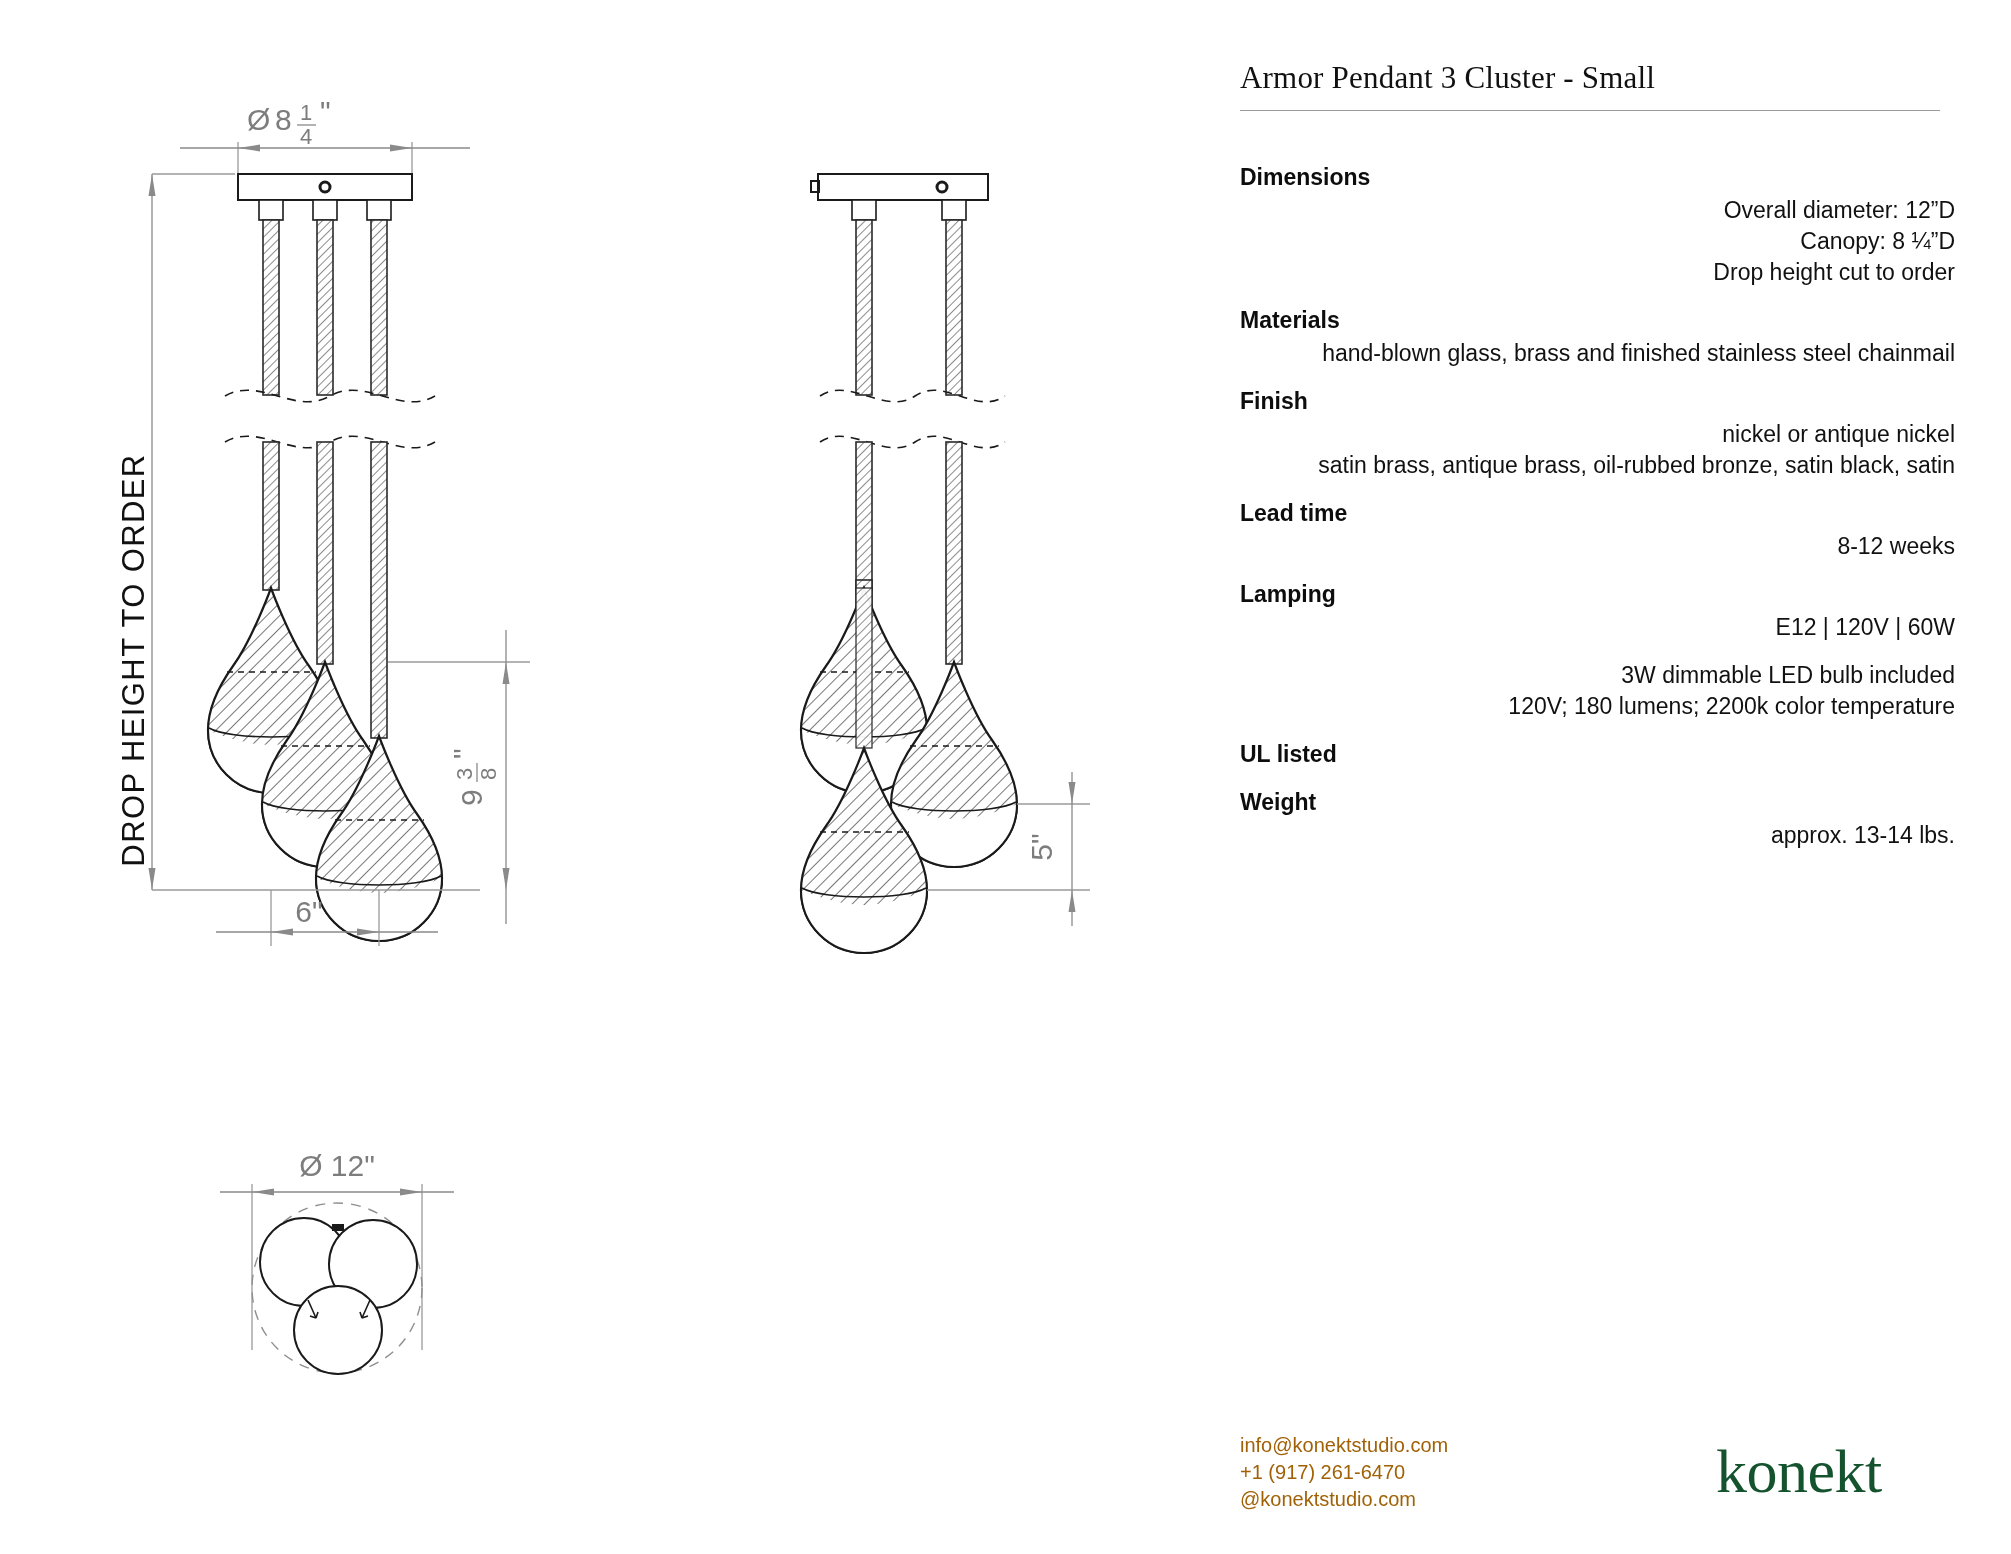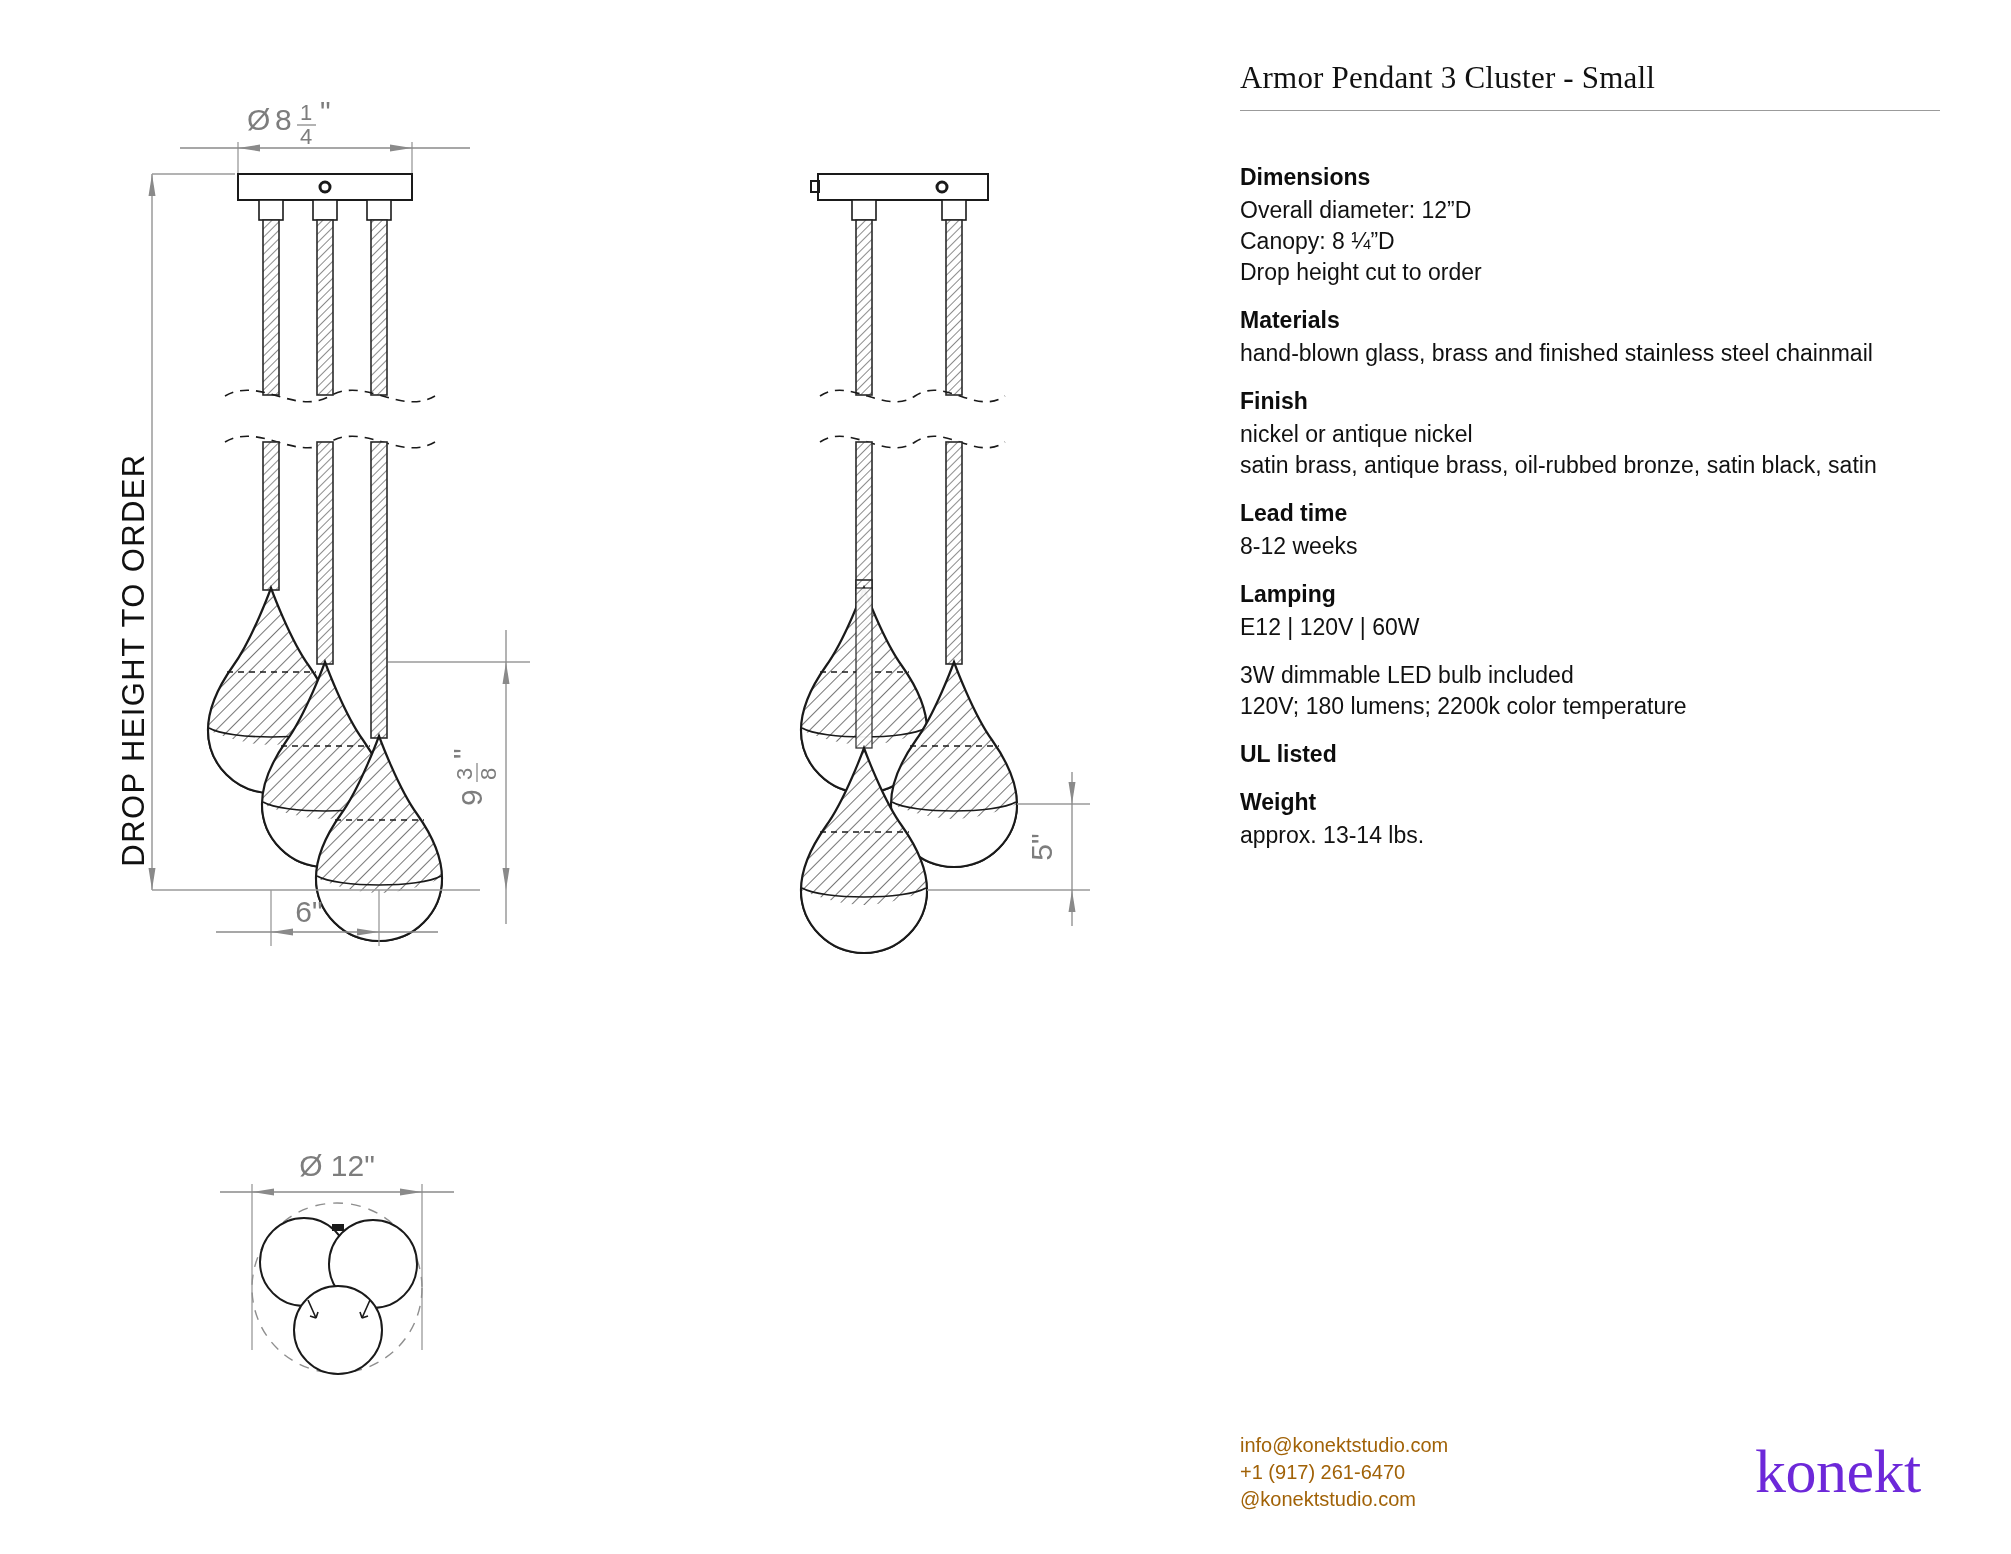--- a/index.html
+++ b/index.html
@@ -56,32 +56,32 @@
   }
   .spec-body{
     position:absolute;left:0;top:162px;width:715px;
     font-size:23px;line-height:31px;color:#111;
   }
   .sec{margin-bottom:17px;}
   .sec:last-child{margin-bottom:12px;}
   .sec h4{
     margin:0 0 2px 0;font-size:23px;font-weight:700;line-height:31px;color:#0d0d0d;
   }
-  .sec p{margin:0;font-size:23px;line-height:31px;color:#111;font-weight:400;}
+  .sec p{margin:0;font-size:23px;line-height:31px;color:#111;font-weight:400;text-align:right;}
   .sec p.gap{margin-top:17px;}
 
   .footer{
     position:absolute;left:1240px;top:1432px;width:740px;
     font-size:20px;line-height:27px;color:#a16207;
   }
   .footer div{white-space:nowrap;}
   .logo{
-    position:absolute;left:1755px;top:1440px;
+    position:absolute;left:1716px;top:1440px;
     font-family:"Liberation Serif",serif;
-    font-size:62px;color:#6d28d9;letter-spacing:-0.5px;line-height:1;
+    font-size:62px;color:#14532d;letter-spacing:-0.5px;line-height:1;
   }
 </style>
 </head>
 <body>
 
 <div class="page">
 
   <div class="drawings">
 
     <div class="dwg" id="dwg-elev-front">

